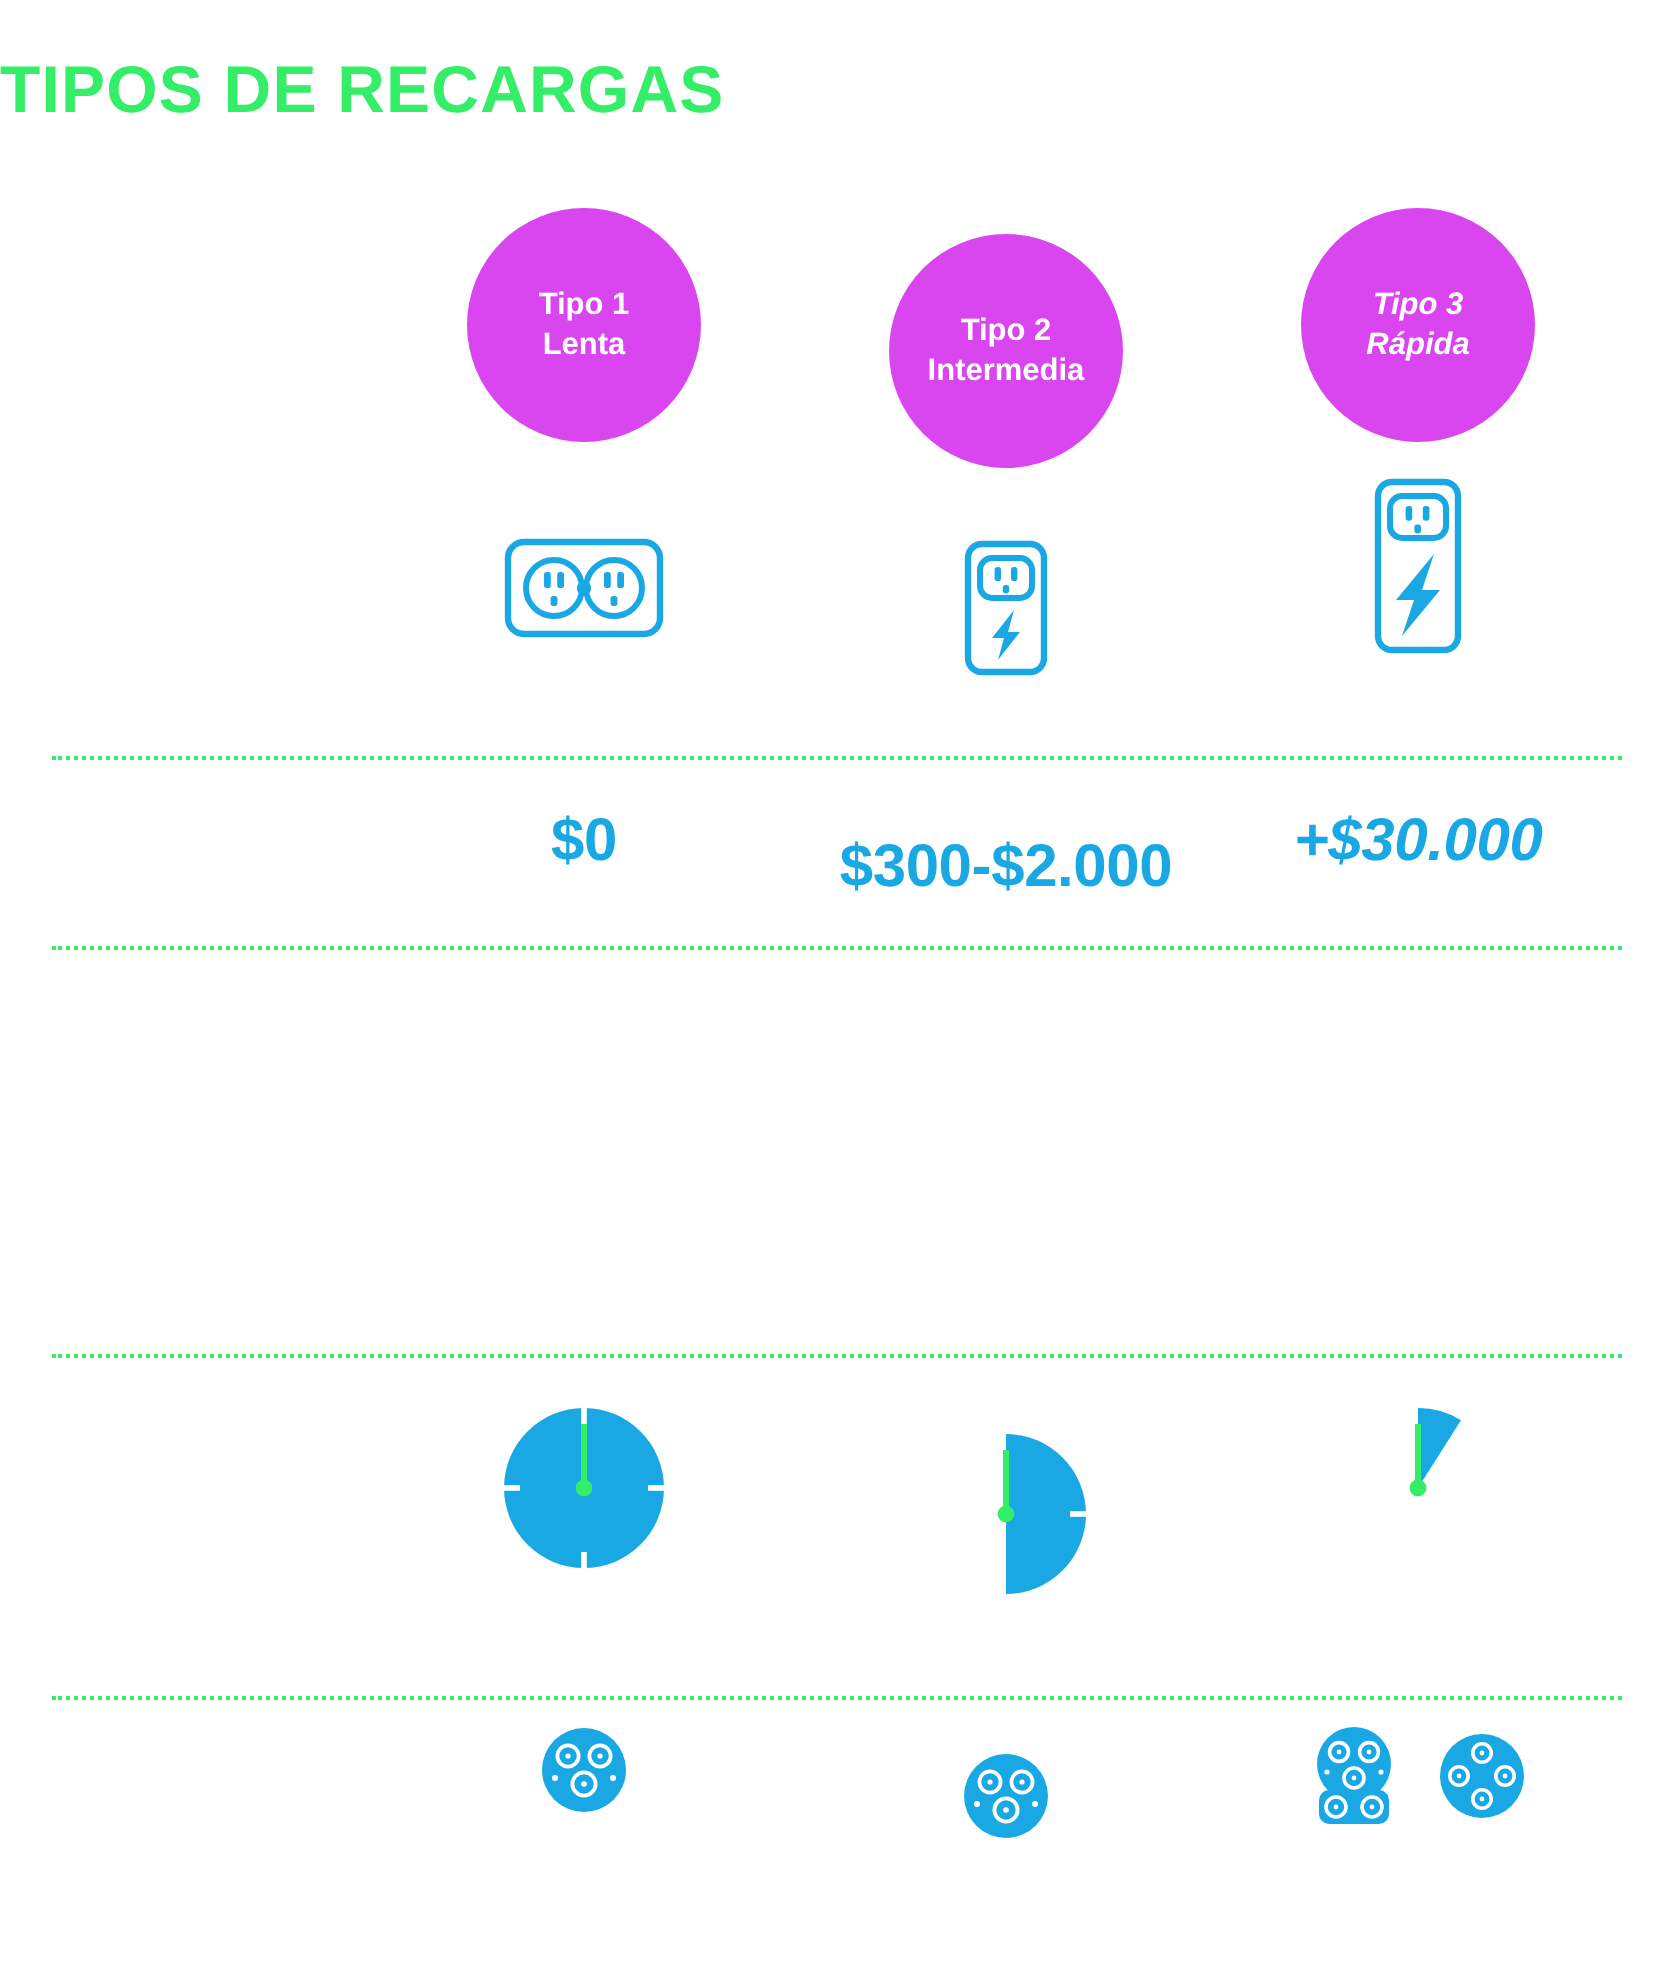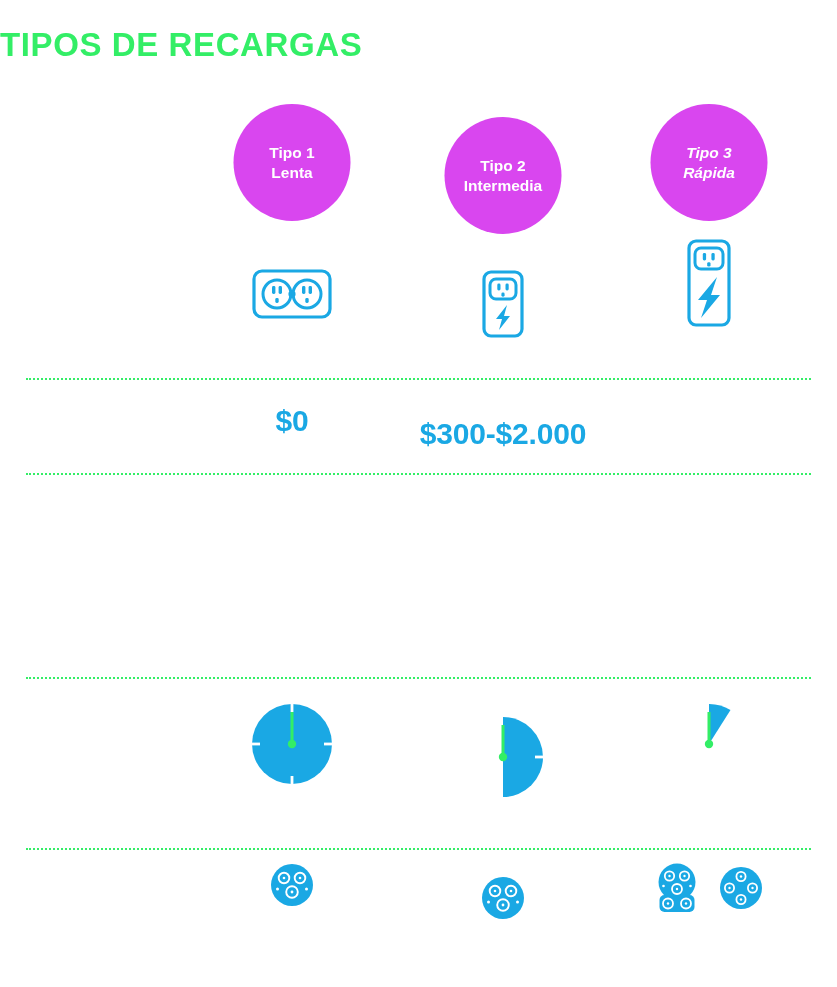--- a/index.html
+++ b/index.html
@@ -243,20 +243,21 @@
     <svg width="46" height="90" viewBox="0 0 46 90">
       <rect x="3" y="3" width="40" height="84" rx="7" ry="7" fill="none" stroke="#1aa8e4" stroke-width="3.2"></rect>
       <rect x="9" y="10" width="28" height="21" rx="6" ry="6" fill="none" stroke="#1aa8e4" stroke-width="3"></rect>
       <rect x="16.8" y="15" width="3.3" height="7.4" rx="1.4" fill="#1aa8e4"></rect>
       <rect x="25.4" y="15" width="3.3" height="7.4" rx="1.4" fill="#1aa8e4"></rect>
       <rect x="21.2" y="24.2" width="3.3" height="4.4" rx="1.4" fill="#1aa8e4"></rect>
       <path d="M31 39 L12 62 L21 62 L15 80 L34 57 L25 57 Z" fill="#1aa8e4"></path>
     </svg>
   </div>
 
+  <div class="price">+$30.000</div>
 
   <div class="gauge gauge-3">
     <svg width="88" height="88" viewBox="0 0 88 88">
       <path d="M44 44 L44 4 A40 40 0 0 1 65.5 10.1 Z" fill="#1aa8e4"></path>
       <rect x="42.5" y="12" width="3" height="32" fill="#33ee66"></rect>
       <circle cx="44" cy="44" r="4.2" fill="#33ee66"></circle>
     </svg>
   </div>
 
   <div class="conn">

